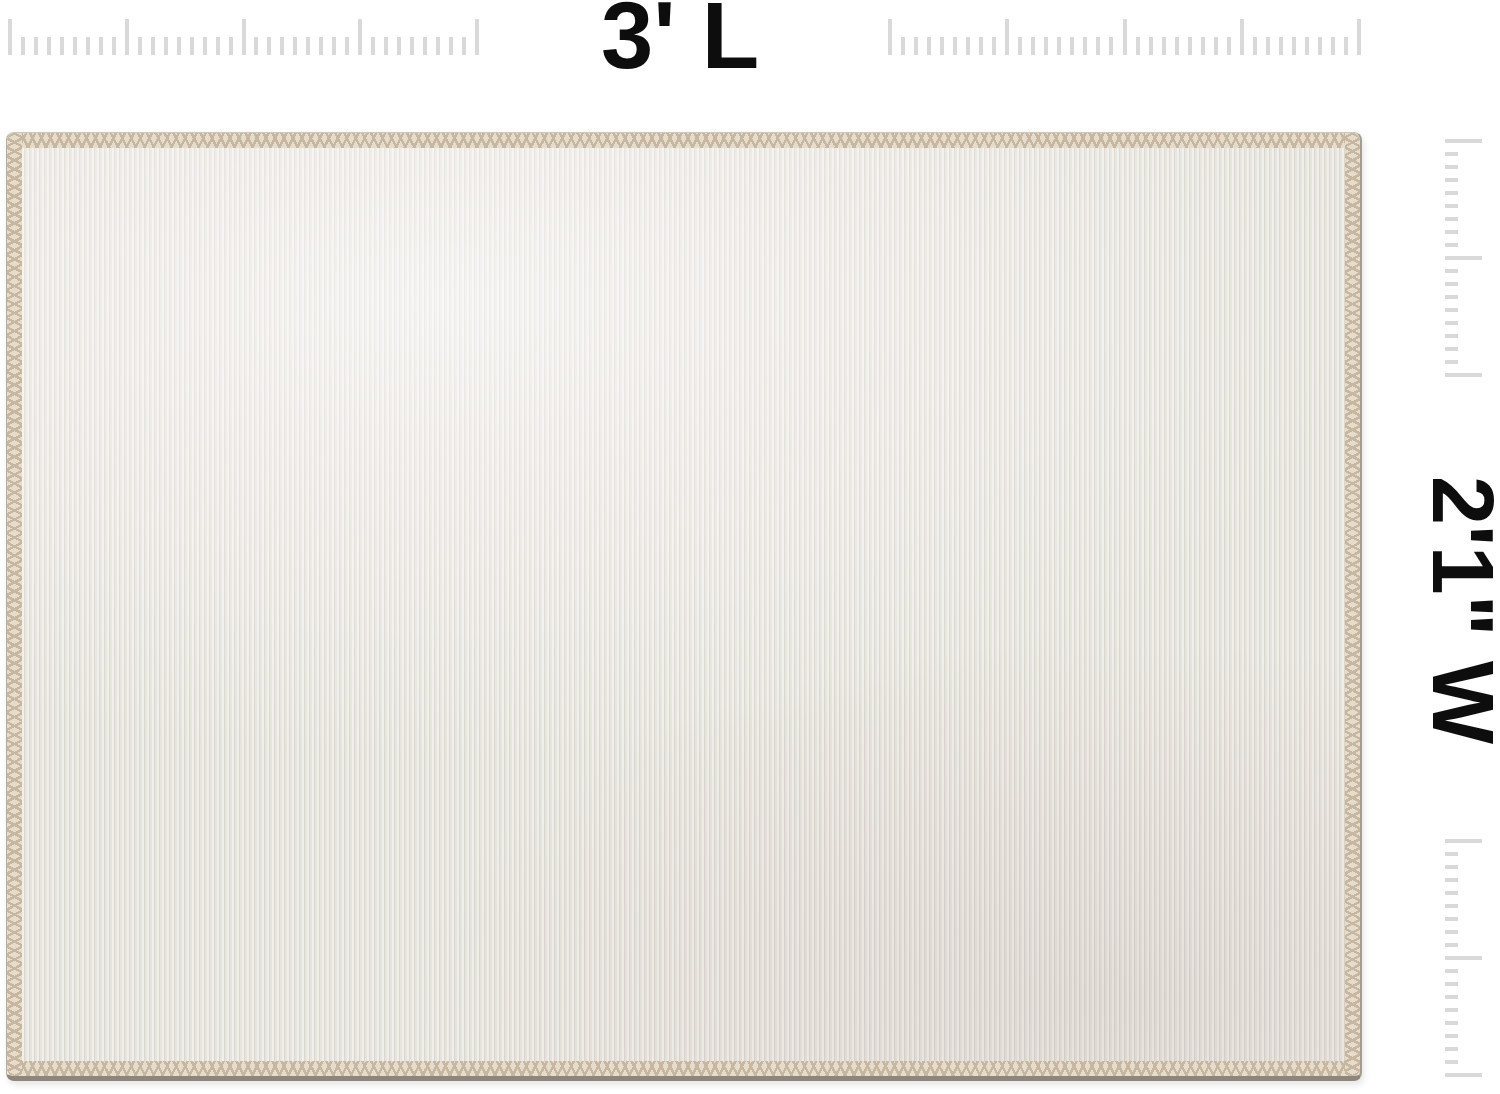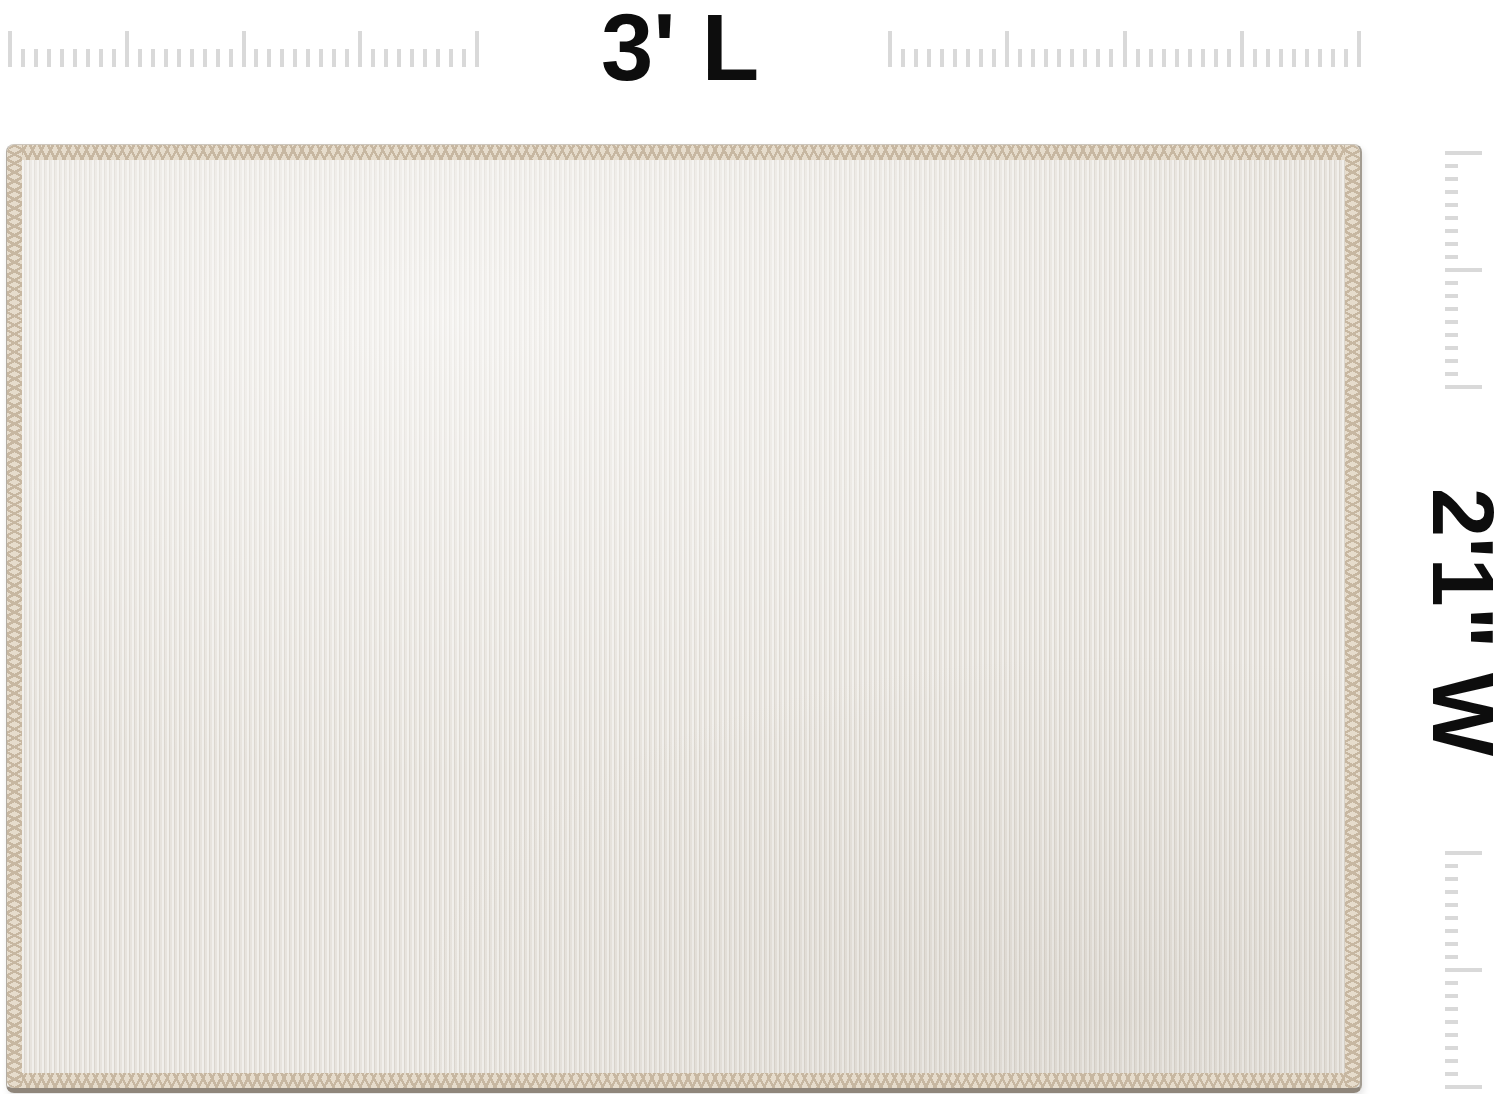--- a/index.html
+++ b/index.html
@@ -7,21 +7,21 @@
     padding: 0;
   }
   body {
     width: 1500px;
     height: 1094px;
     position: relative;
     overflow: hidden;
     background: var(--background, #ffffff);
     font-family: "Liberation Sans", sans-serif;
   }
-  .stage { position: absolute; inset: 0; margin-top: 12px; }
+  .stage { position: absolute; inset: 0; }
 
   
   .dim-label {
     position: absolute;
     font-weight: 700;
     color: var(--text, #0d0d0d);
     white-space: nowrap;
     line-height: 1;
   }
   .dim-label-top {

